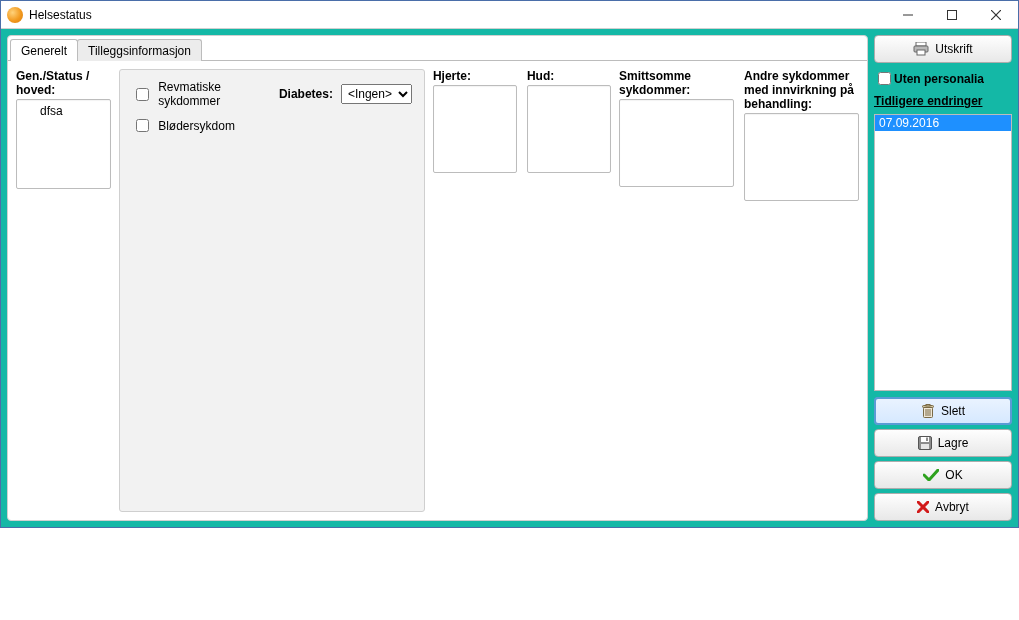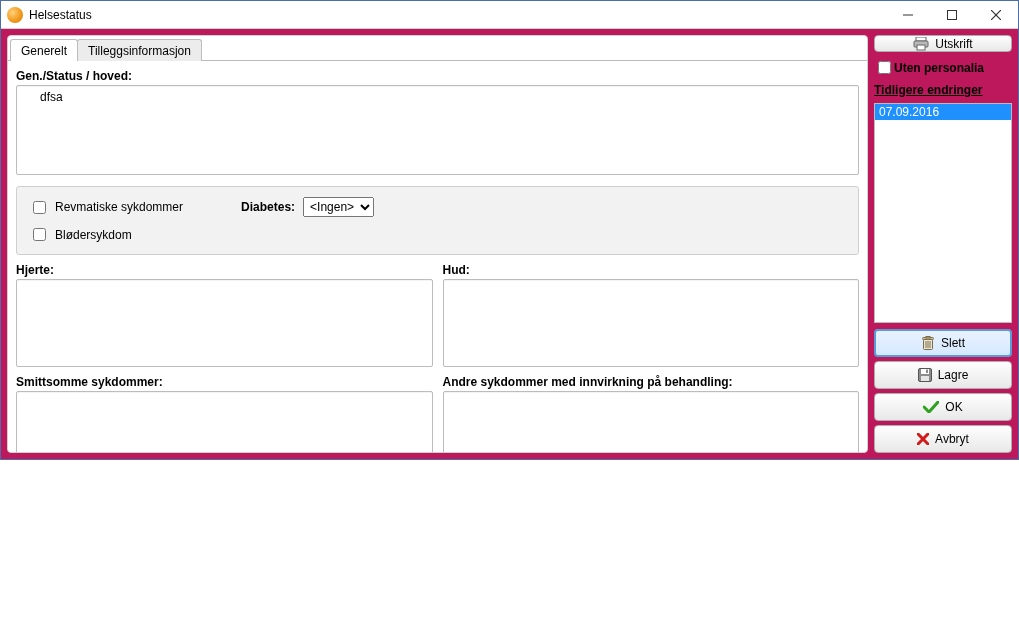--- a/index.html
+++ b/index.html
@@ -1,30 +1,30 @@
 <!DOCTYPE html>
 <html><head>
 <meta charset="utf-8">
 <style>
   * { box-sizing: border-box; }
   html, body { margin:0; padding:0; height:100%; }
   body { font-family: "Segoe UI", Tahoma, Arial, sans-serif; font-size:12px; background:#fff; color:#000; }
-  .window { width:1019px; height:460px; border:1px solid #4a6ea9; display:flex; flex-direction:column; background:#be185d; }
+  .window { width:1019px; height:528px; border:1px solid #4a6ea9; display:flex; flex-direction:column; background:#14b8a6; }
   .titlebar { height:28px; display:flex; align-items:center; padding:0 0 0 6px; border-bottom:1px solid #d0d0d0; background:#fff; }
   .titlebar .app-icon { width:16px; height:16px; border-radius:50%; background:radial-gradient(circle at 35% 35%, #ffd27a 0%, #f29a1f 55%, #d87a0a 100%); margin-right:6px; flex:0 0 auto; }
   .titlebar .title { flex:1; font-size:12px; }
   .win-controls { display:flex; height:100%; }
   .win-btn { width:44px; height:100%; display:flex; align-items:center; justify-content:center; }
   .win-btn svg { display:block; }
   .body { flex:1; display:flex; padding:6px; gap:6px; min-height:0; }
   .main { flex:1; display:flex; flex-direction:column; border:1px solid #d0d0d0; border-radius:4px; padding:0; min-height:0; background:#fff; }
   .tabs { display:flex; align-items:flex-end; height:24px; padding-left:2px; }
   .tab { padding:4px 10px 3px 10px; border:1px solid #bcbcbc; border-bottom:none; background:#ececec; border-top-left-radius:3px; border-top-right-radius:3px; font-size:12px; margin-right:-1px; position:relative; top:1px; cursor:default; }
   .tab.active { background:#fff; z-index:2; }
-  .tab-inner { flex:1; border-top:1px solid #bcbcbc; margin-top:0; padding:8px; display:flex; flex-direction:column; gap:8px; min-height:0; overflow:hidden; }
+  .tab-inner { flex:1; border-top:1px solid #bcbcbc; margin-top:0; padding:8px; display:flex; flex-direction:row; gap:8px; min-height:0; overflow:hidden; }
   .field-label { font-weight:bold; font-size:12px; margin-bottom:2px; }
   .textarea { width:100%; resize:none; font-family:inherit; font-size:12px; padding:4px 6px; border:1px solid #bcbcbc; border-radius:2px; box-shadow:inset 0 1px 1px rgba(0,0,0,.05); }
   .ta-large { height:90px;padding-left:23px; }
   .ta-small { height:88px; }
   .inset-panel { border:1px solid #cfcfcf; background:#f2f2f2; border-radius:3px; padding:10px 12px; display:flex; flex-direction:column; gap:8px; }
   .row { display:flex; align-items:center; gap:10px; }
   .chk { display:flex; align-items:center; gap:6px; font-size:12px; }
   .chk input { width:13px; height:13px; }
   .diabetes-wrap { display:flex; align-items:center; gap:8px; margin-left:48px;justify-content:center; }
   .diabetes-wrap label { font-weight:bold; }

